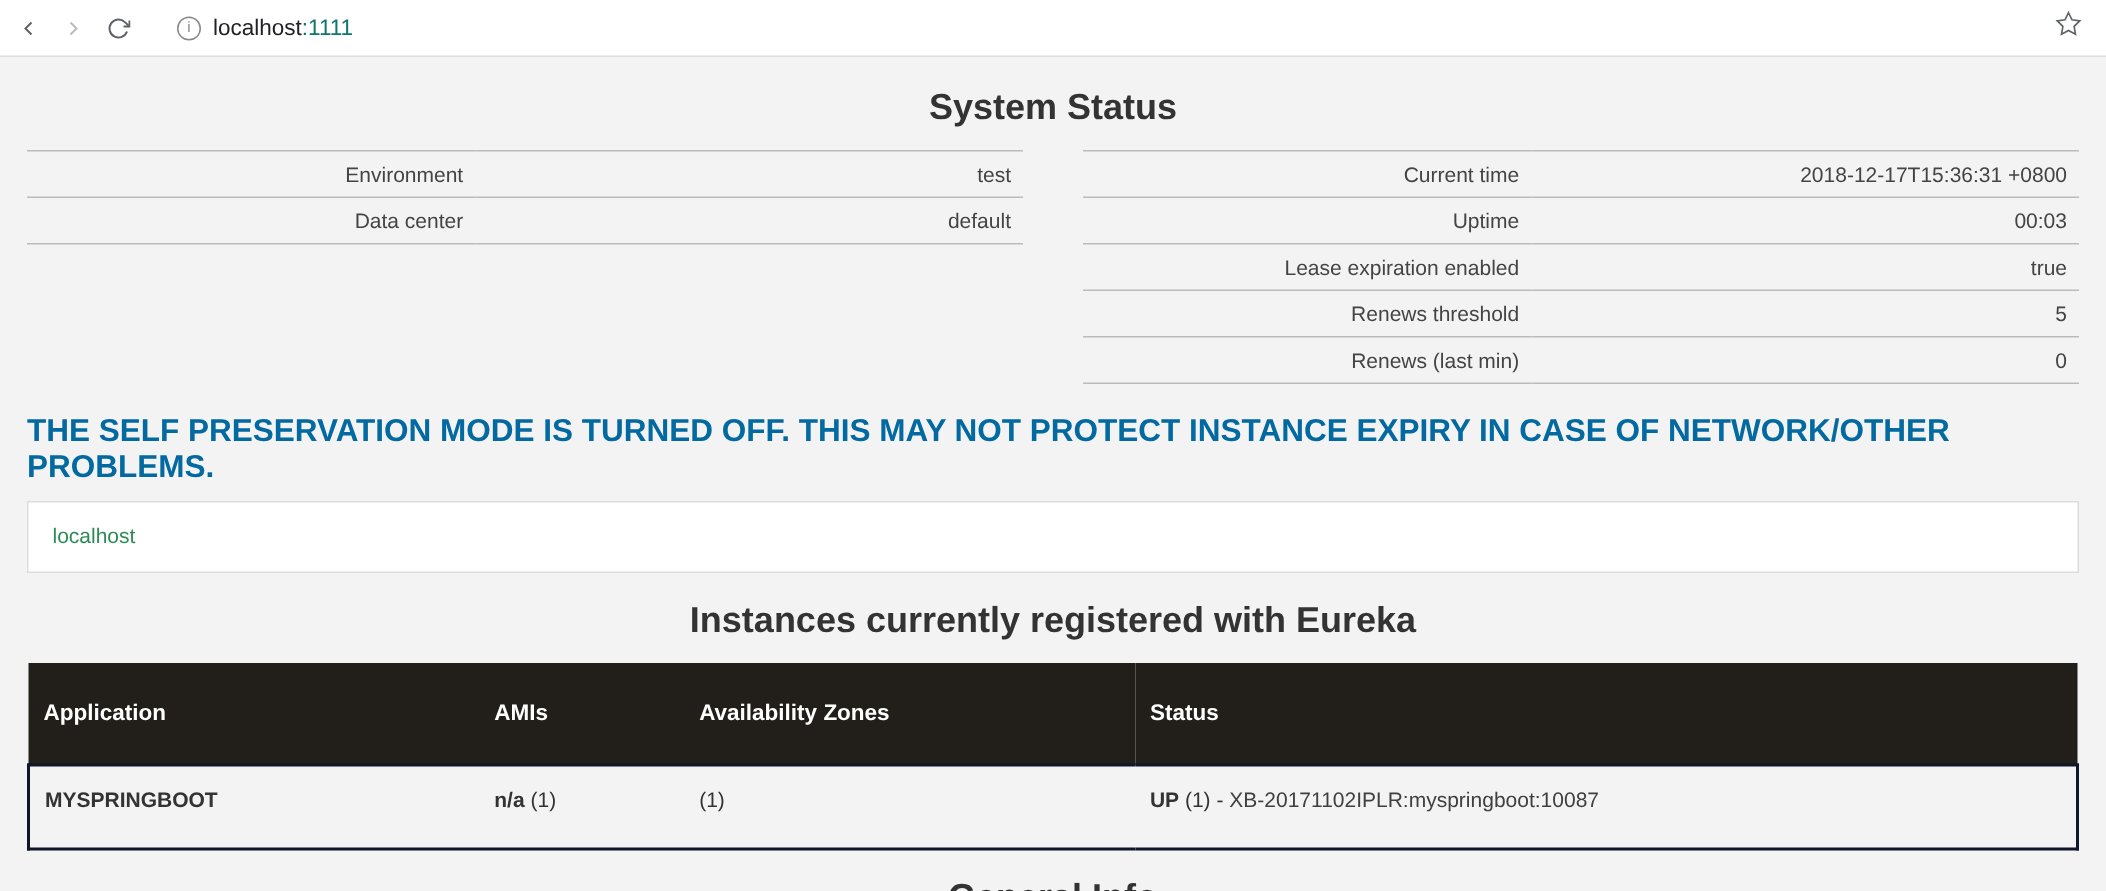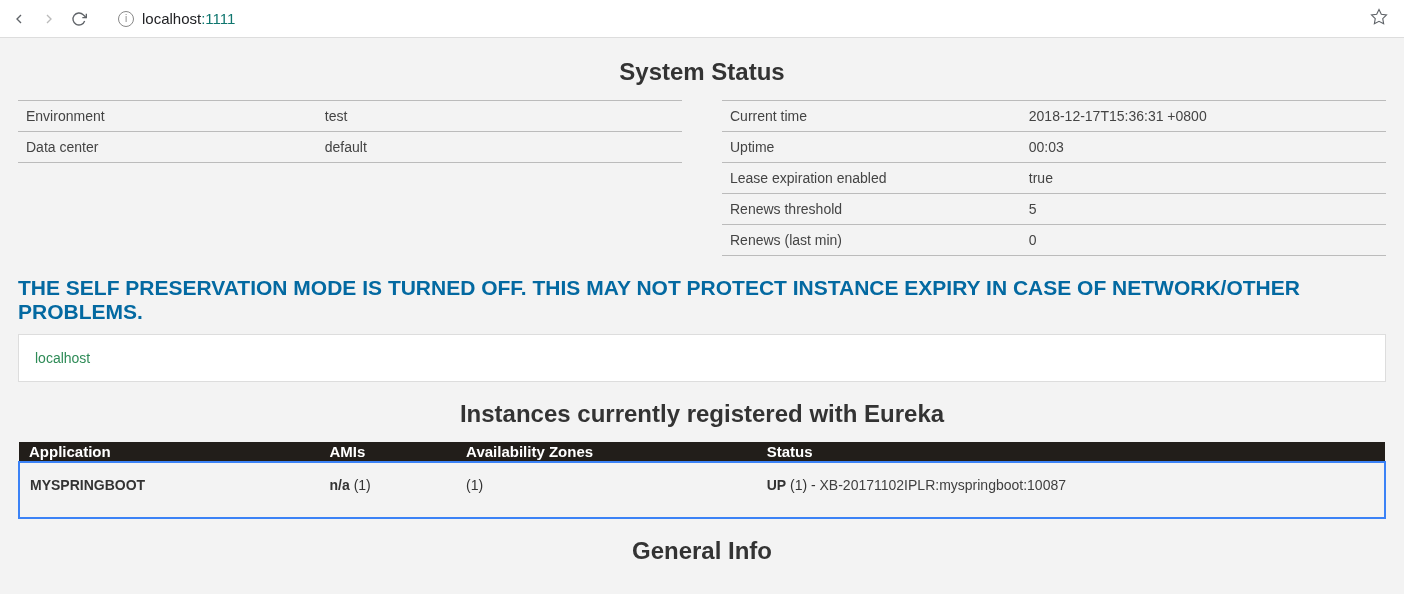--- a/index.html
+++ b/index.html
@@ -41,21 +41,21 @@
     .url-host { color: #202124; font-size: 15px; }
     .url-port { color: #0f766e; font-size: 15px; }
     .star-icon { color: #5f6368; margin-right: 6px; }
     .star-icon svg { width: 18px; height: 18px; stroke: currentColor; stroke-width: 1.5; fill: none; }
     
     .page { padding: 12px 18px 30px 18px; }
     
     h2.section-title { font-size: 24px; font-weight: 600; margin: 18px 0 14px 0; color: #333; text-align: center; }
     h2.section-title.first { margin-top: 8px; }
     
-    .two-col { display: flex; gap: 40px; }
+    .two-col { display: flex; gap: 40px; text-align: right; }
     .col { flex: 1; }
     
     table.info { width: 100%; border-collapse: collapse; }
     table.info td { 
       padding: 7px 8px; 
       font-size: 14px;
       border-top: 1px solid #bbb;
       border-bottom: 1px solid #bbb;
       color: #444;
     }
@@ -78,31 +78,31 @@
     
     table.instances { 
       width: 100%; 
       border-collapse: collapse; 
       margin-top: 10px;
     }
     table.instances thead th { 
       background: #221e1a; 
       color: #fff; 
       text-align: left;
-      padding: 1px 10px;
+      padding: 25px 10px;
       font-size: 15px;
       font-weight: bold;
     }
     table.instances tbody td { 
       padding: 14px 10px 24px 10px; 
       font-size: 14px;
       color: #333;
     }
     .highlight-row { 
-      border: 2px solid #3b82f6;
+      border: 2px solid #0f172a;
     }
     .th-app { width: 22%; }
     .th-ami { width: 10%; }
     .th-az { width: 22%; }
     .th-status { width: 46%; }
     .bold { font-weight: bold; }
     .instance-link { color: #404040; text-decoration: none; }
   </style>
 </head>
 <body>

